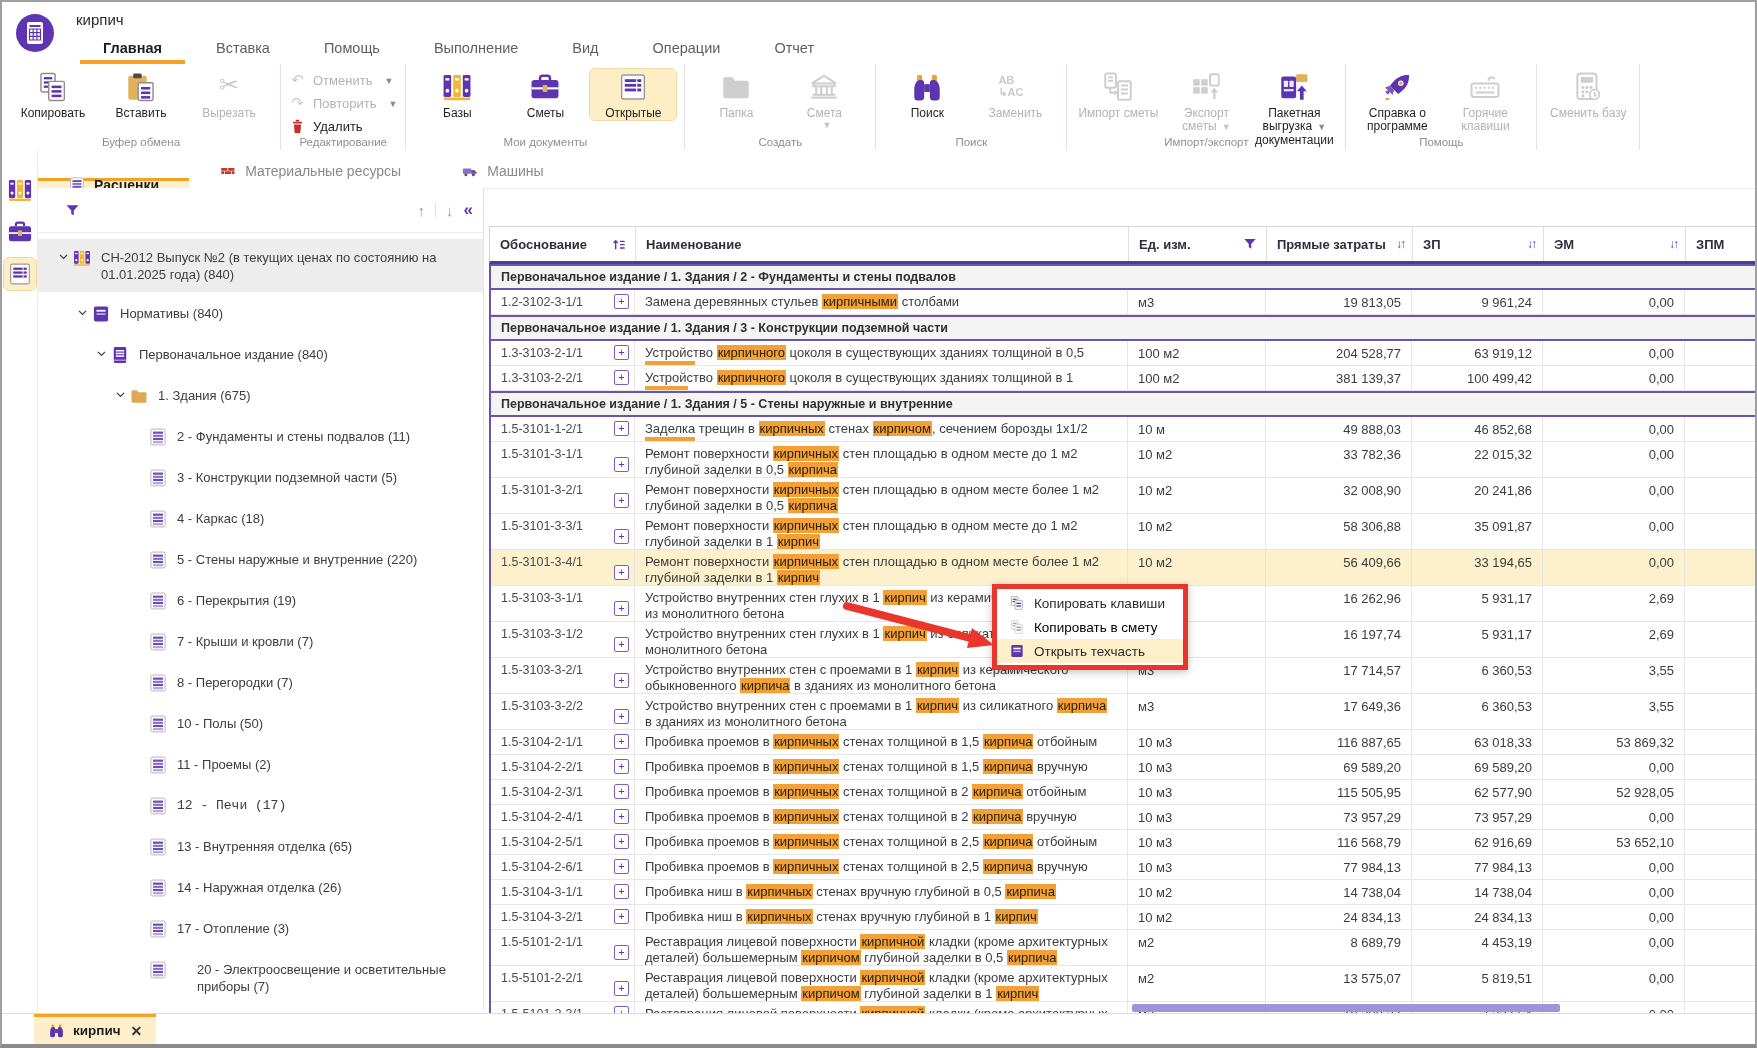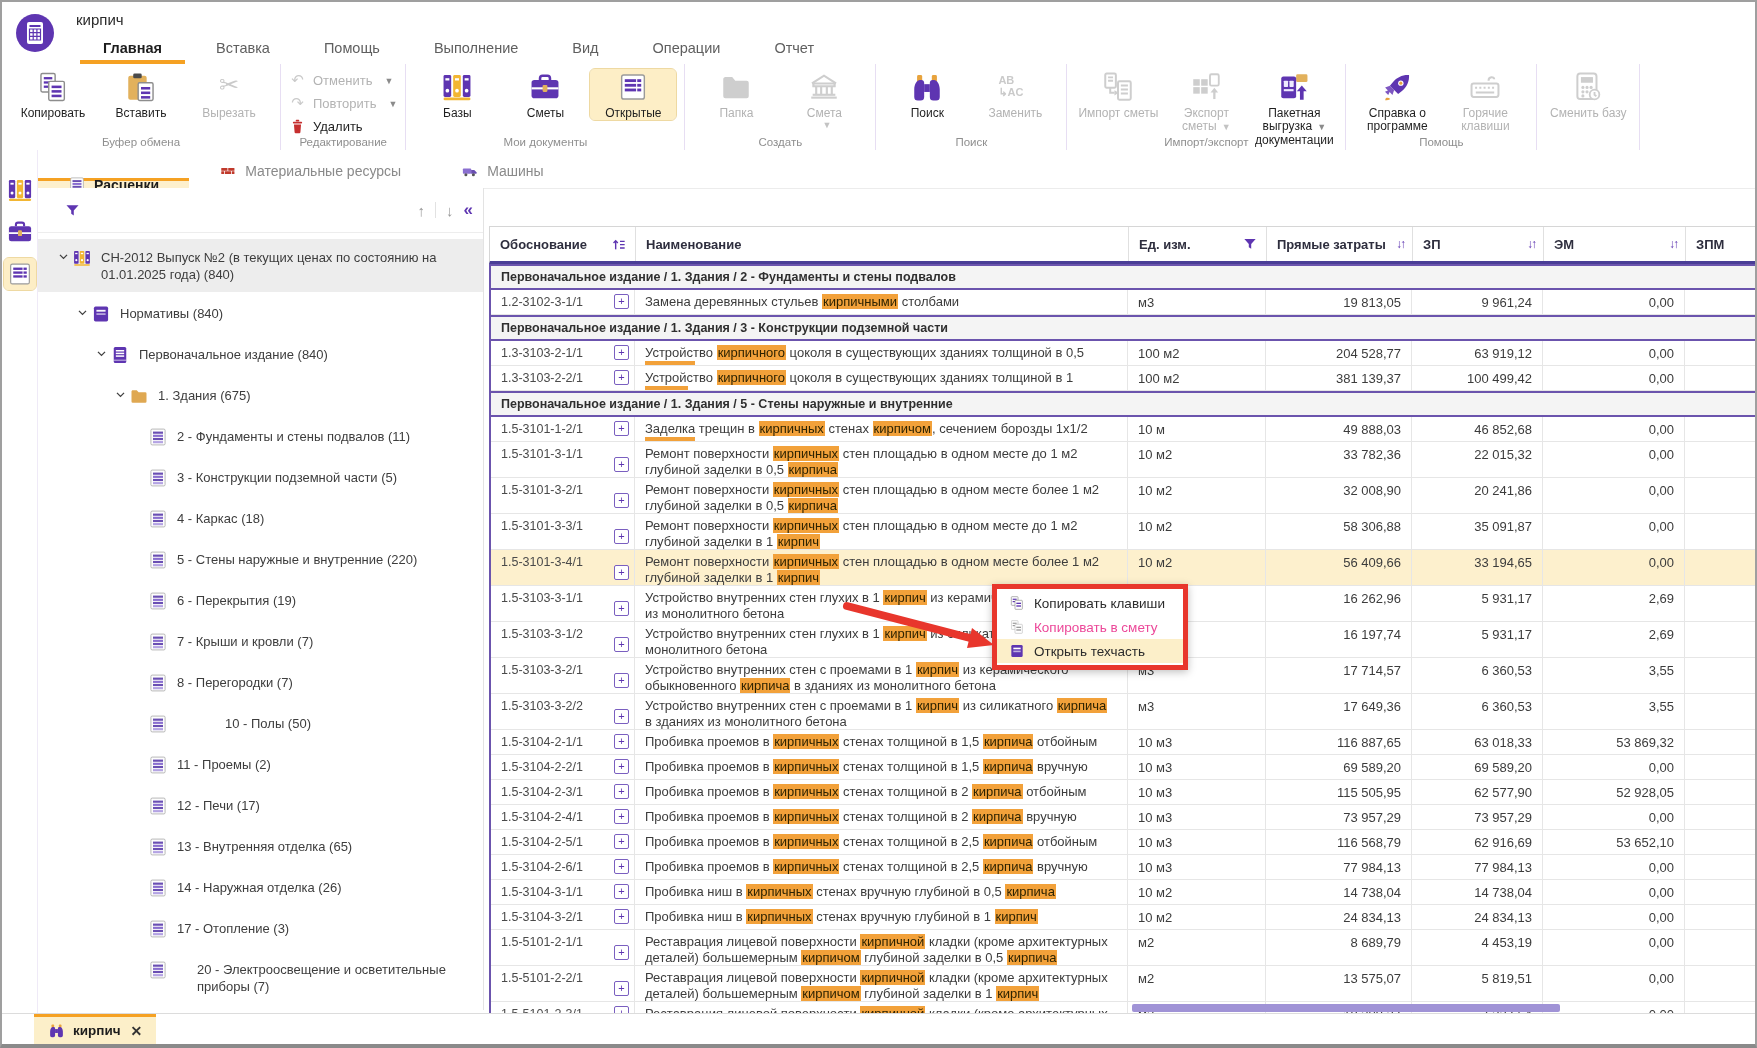--- a/index.html
+++ b/index.html
@@ -97,21 +97,21 @@
   .btab{position:absolute;left:32px;top:0;height:100%;display:flex;align-items:center;gap:8px;padding:0 14px;
         background:#fcefc9;border-top:3px solid #f5a123;box-sizing:border-box;cursor:pointer;}
   .btab .icn{width:17px;height:17px;}
   .btab .blbl{font-size:13.5px;font-weight:700;color:#1d1d1d;}
   .btab .bx{font-size:14px;color:#333;font-weight:700;margin-left:2px;cursor:pointer;}
   
   .ctxmenu{position:absolute;left:990px;top:582px;width:196px;background:#fff;border:5px solid #e8362c;
            box-shadow:0 2px 8px rgba(0,0,0,.25);z-index:30;box-sizing:border-box;padding:2px 0;}
   .mitem{display:flex;align-items:center;gap:9px;height:24px;padding:0 10px 0 12px;font-size:13.5px;color:#2b2b2b;cursor:pointer;}
   .mitem .icn{width:16px;height:16px;flex:0 0 16px;}
-  .mitem.disabled{color:#ec4899;}
+  .mitem.disabled{color:#000000;}
   .mitem.disabled .icn{filter:grayscale(1) opacity(.55);}
   .mitem.hover{background:#fcefc9;}
   .arrow-ov{position:absolute;left:820px;top:588px;width:180px;height:72px;z-index:31;pointer-events:none;}
   .icn{display:inline-block;}
   .icn svg{width:100%;height:100%;display:block;}
 </style>
 </head>
 <body>
 
 <div class="window">
@@ -634,21 +634,21 @@
             <svg viewBox="0 0 24 24">
               <rect x="3.5" y="2.5" width="17" height="19" rx="1.5" fill="#fdfdfd" stroke="#a9a9a9"></rect>
               <rect x="6" y="5.5" width="12" height="2.6" fill="#6a4fb3"></rect>
               <rect x="6" y="9.3" width="12" height="2.6" fill="#8a6fd0"></rect>
               <rect x="6" y="13.1" width="12" height="2.6" fill="#6a4fb3"></rect>
               <rect x="6" y="16.9" width="12" height="2.6" fill="#b4a3e3"></rect>
             </svg>
           </span>
           <span class="tr-label">8 - Перегородки (7)</span>
         </div>
-        <div class="tree-row" style="padding-left: 110px; gap: 48px;">
+        <div class="tree-row" style="padding-left: 110px;">
           <span class="icn">
             <svg viewBox="0 0 24 24">
               <rect x="3.5" y="2.5" width="17" height="19" rx="1.5" fill="#fdfdfd" stroke="#a9a9a9"></rect>
               <rect x="6" y="5.5" width="12" height="2.6" fill="#6a4fb3"></rect>
               <rect x="6" y="9.3" width="12" height="2.6" fill="#8a6fd0"></rect>
               <rect x="6" y="13.1" width="12" height="2.6" fill="#6a4fb3"></rect>
               <rect x="6" y="16.9" width="12" height="2.6" fill="#b4a3e3"></rect>
             </svg>
           </span>
           <span class="tr-label">10 - Полы (50)</span>
@@ -658,21 +658,21 @@
             <svg viewBox="0 0 24 24">
               <rect x="3.5" y="2.5" width="17" height="19" rx="1.5" fill="#fdfdfd" stroke="#a9a9a9"></rect>
               <rect x="6" y="5.5" width="12" height="2.6" fill="#6a4fb3"></rect>
               <rect x="6" y="9.3" width="12" height="2.6" fill="#8a6fd0"></rect>
               <rect x="6" y="13.1" width="12" height="2.6" fill="#6a4fb3"></rect>
               <rect x="6" y="16.9" width="12" height="2.6" fill="#b4a3e3"></rect>
             </svg>
           </span>
           <span class="tr-label">11 - Проемы (2)</span>
         </div>
-        <div class="tree-row" style="padding-left: 110px;">
+        <div class="tree-row" style="padding-left: 110px; font-family: Liberation Mono, monospace;">
           <span class="icn">
             <svg viewBox="0 0 24 24">
               <rect x="3.5" y="2.5" width="17" height="19" rx="1.5" fill="#fdfdfd" stroke="#a9a9a9"></rect>
               <rect x="6" y="5.5" width="12" height="2.6" fill="#6a4fb3"></rect>
               <rect x="6" y="9.3" width="12" height="2.6" fill="#8a6fd0"></rect>
               <rect x="6" y="13.1" width="12" height="2.6" fill="#6a4fb3"></rect>
               <rect x="6" y="16.9" width="12" height="2.6" fill="#b4a3e3"></rect>
             </svg>
           </span>
           <span class="tr-label">12 - Печи (17)</span>

